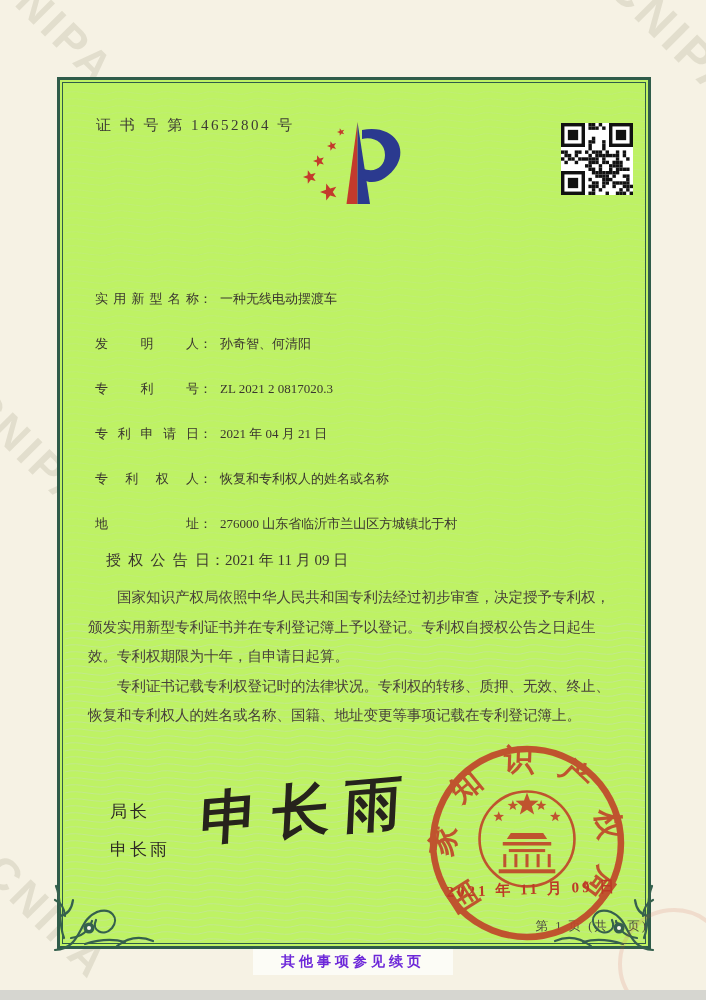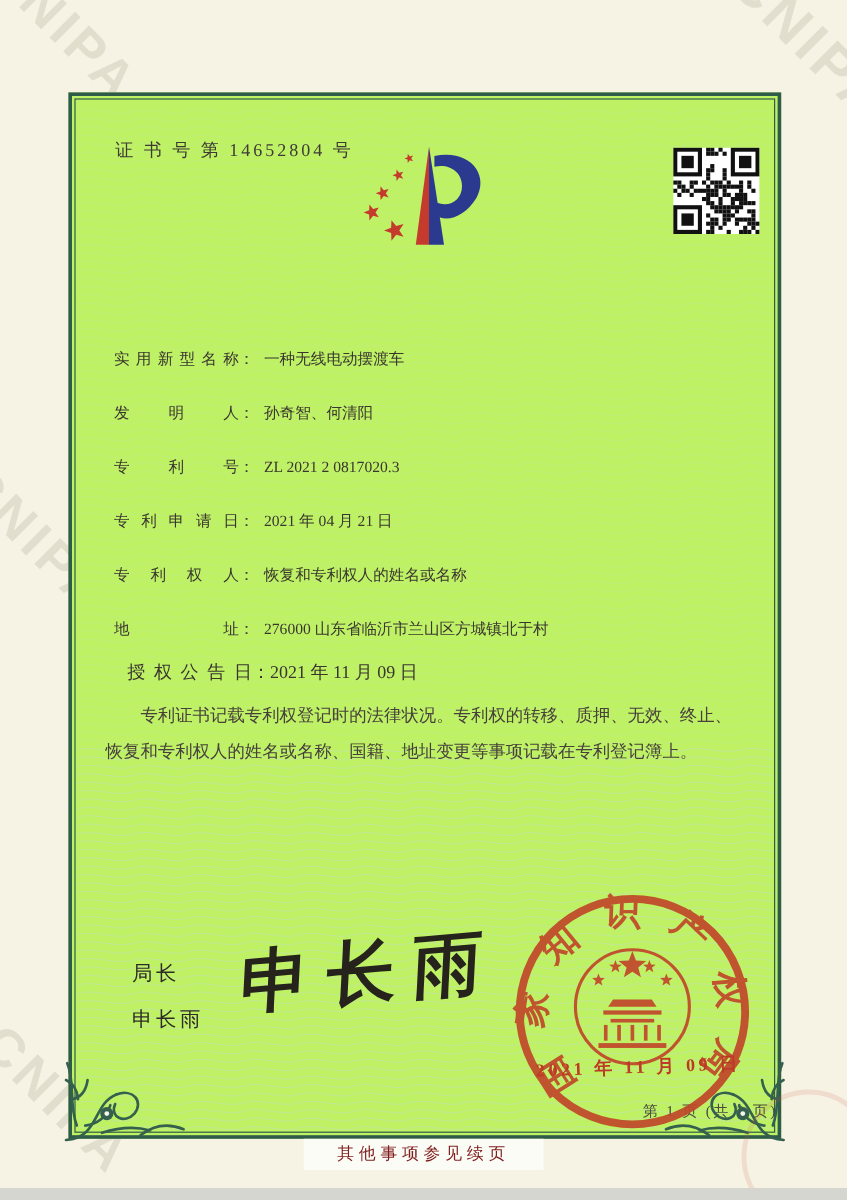--- a/index.html
+++ b/index.html
@@ -63,22 +63,23 @@
     position:absolute;left:374px;top:800px;width:196px;text-align:center;z-index:8;
     font-size:15px;font-weight:700;letter-spacing:3px;color:#bd3a26;transform:rotate(-2deg);
   }
   
   .page-info{
     position:absolute;left:0;top:838px;width:100%;text-align:right;z-index:5;
     font-size:12.5px;letter-spacing:2px;color:#4b4a42;
   }
   .footer-note{
     position:absolute;left:50%;top:949px;transform:translateX(-50%);z-index:5;
-    background:#fcfcf6;padding:4px 28px;font-size:14px;letter-spacing:4px;color:#7f1d1d;
+    background:#fcfcf6;padding:4px 28px;font-size:14px;letter-spacing:4px;color:#6d28d9;
     white-space:nowrap;
+    font-weight:bold;
   }
   .bottom-bar{position:absolute;left:0;bottom:0;width:100%;height:10px;background:#d6d6d0;z-index:4;}
   .ghost-seal{
     position:absolute;left:618px;top:908px;width:104px;height:104px;border-radius:50%;
     border:4px solid rgba(205,90,65,0.14);z-index:3;
   }
   
   .ornament{position:absolute;width:112px;height:112px;z-index:6;}
   .ornament.bl{left:-9px;bottom:-10px;}
   .ornament.br{right:-9px;bottom:-10px;transform:scaleX(-1);}
@@ -392,20 +393,21 @@
       </div>
     </div>
 
     <div class="grant-row">
       <span>
         <span class="f-label">授权公告日</span><span>：</span><span>2021 年 11 月 09 日</span>
       </span>
     </div>
 
     <div class="body-text">
+      <p>国家知识产权局依照中华人民共和国专利法经过初步审查，决定授予专利权，颁发实用新型专利证书并在专利登记簿上予以登记。专利权自授权公告之日起生效。专利权期限为十年，自申请日起算。</p>
       <p>专利证书记载专利权登记时的法律状况。专利权的转移、质押、无效、终止、恢复和专利权人的姓名或名称、国籍、地址变更等事项记载在专利登记簿上。</p>
     </div>
 
     <div class="director-block">
       <div>局长</div>
       <div class="line2">申长雨</div>
     </div>
 
     <div class="signature-script">申长雨</div>
 

